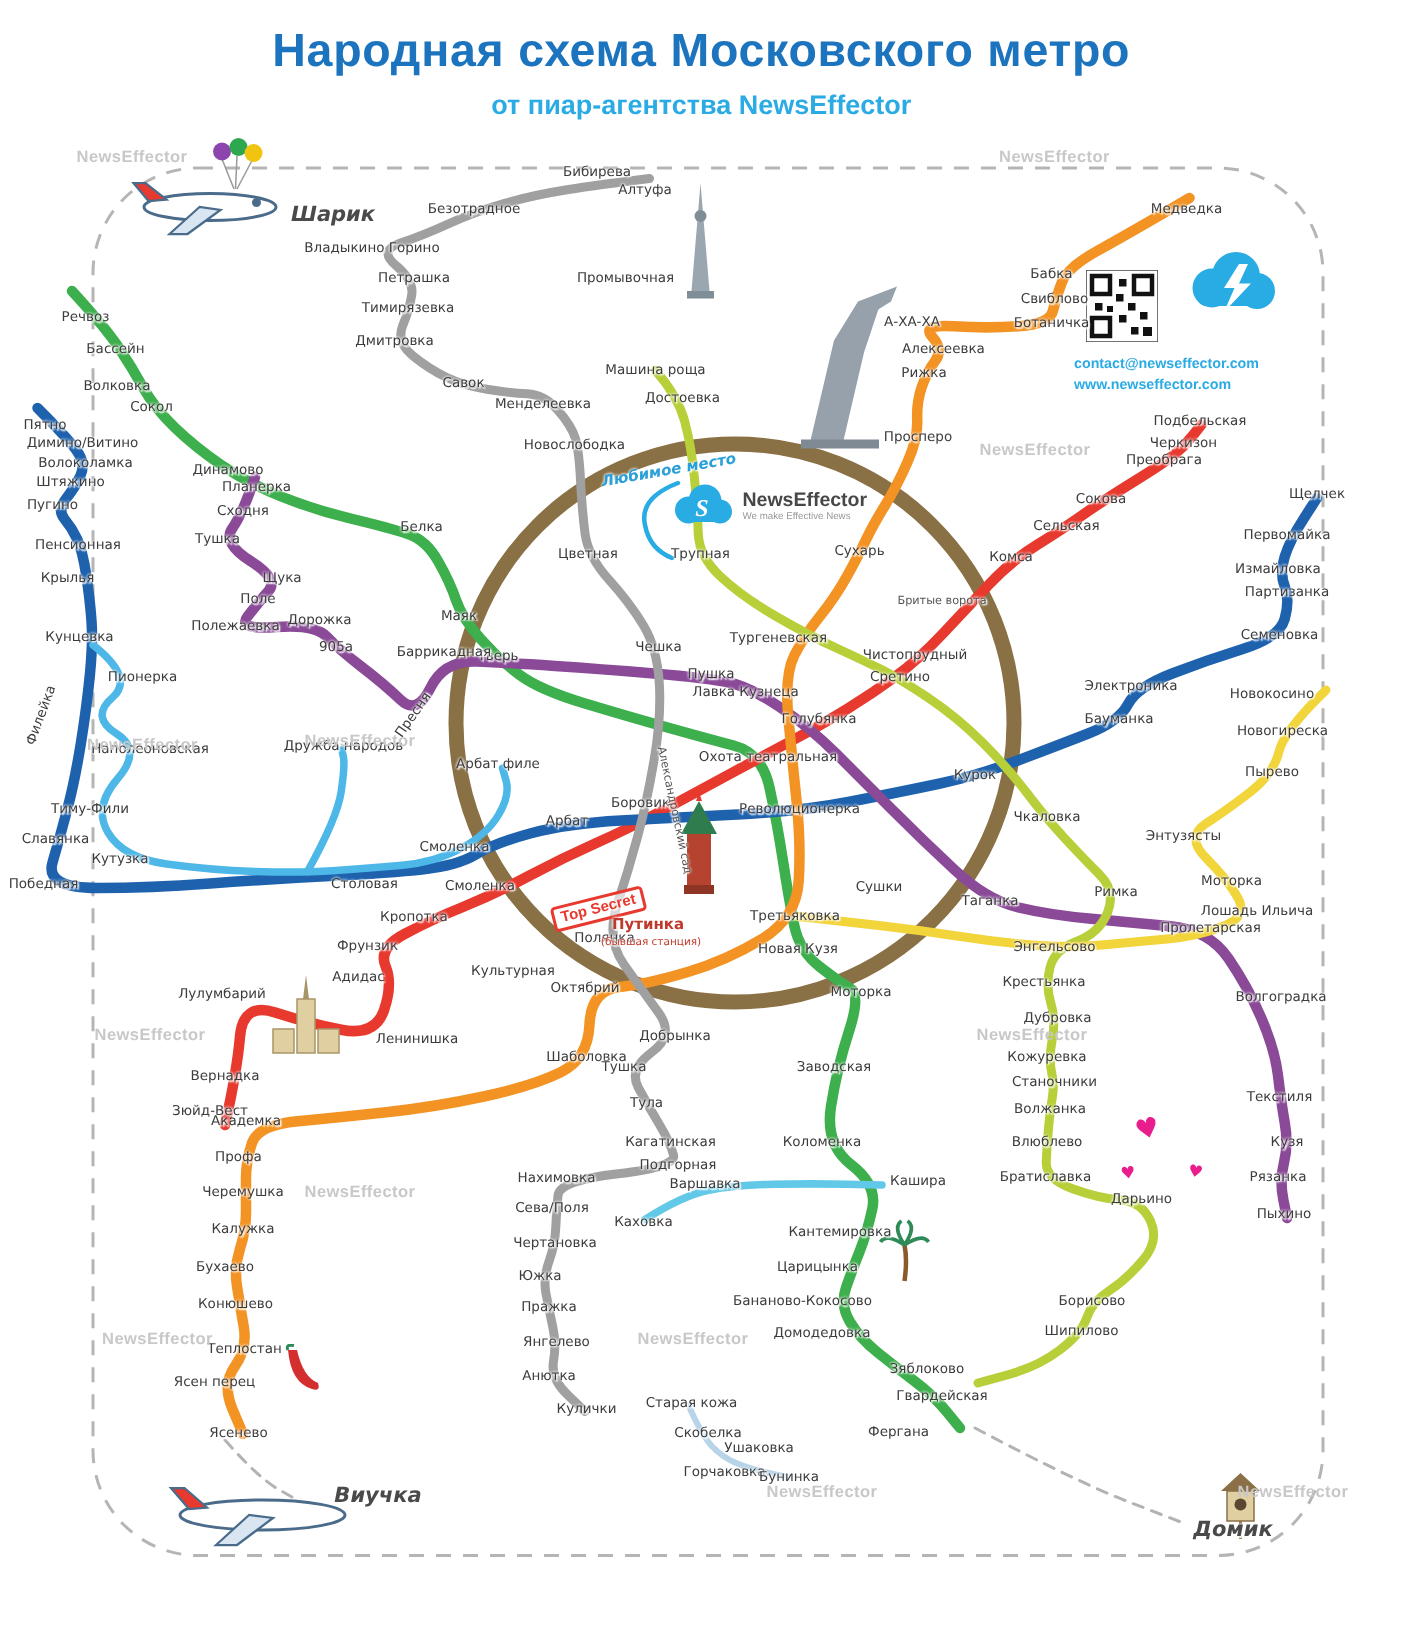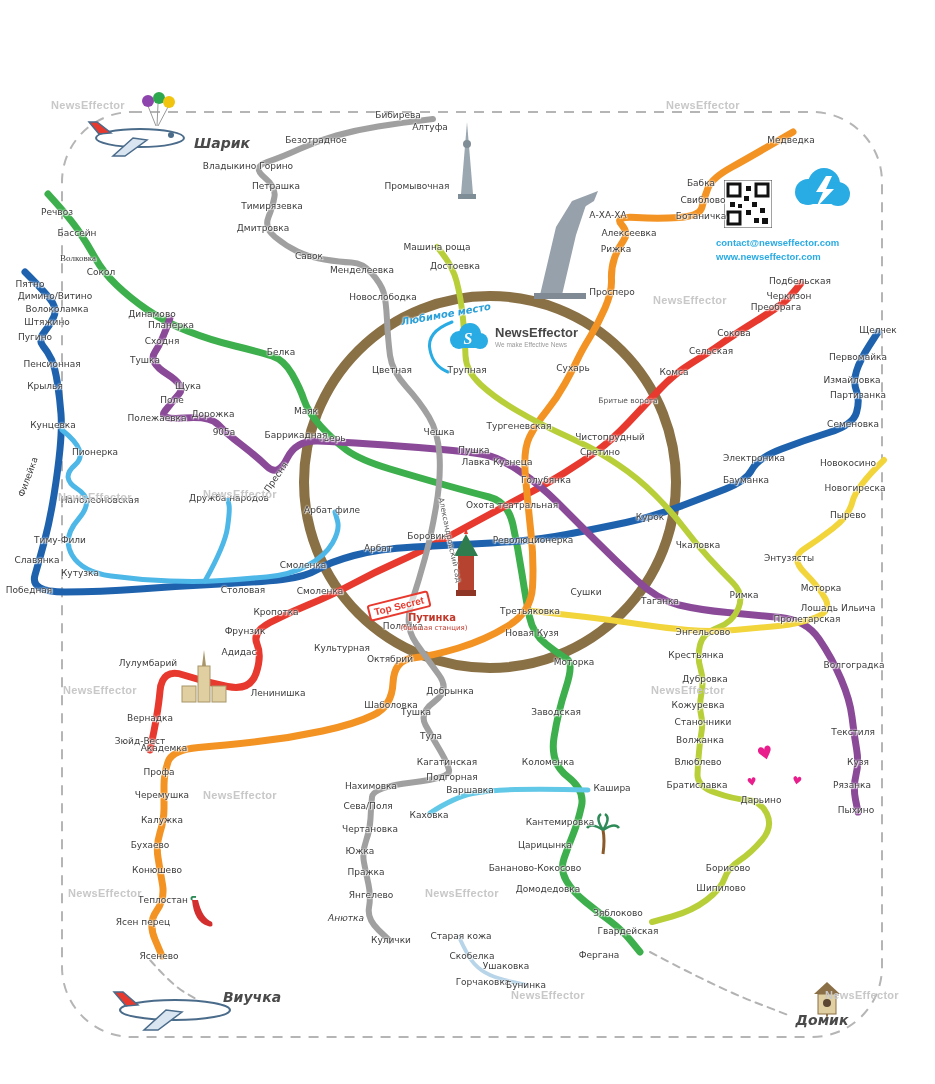--- a/index.html
+++ b/index.html
@@ -35,20 +35,22 @@
   .contact{position:absolute;left:716px;top:236px;z-index:4;
            font-family:"Liberation Sans",sans-serif;font-weight:bold;font-size:9.5px;
            color:#2aabe4;line-height:1.5;}
   .contact span{display:block;}
 </style>
 </head>
 <body>
 
 <div class="canvas">
 
+  <h1 class="title">Народная схема Московского метро</h1>
+  <h2 class="subtitle">от пиар-агентства NewsEffector</h2>
 
   <svg id="lines-svg" width="935" height="1084" viewBox="0 0 935 1084">
     <rect x="62" y="112" width="820" height="925" rx="70" fill="none" stroke="#b5b5b5" stroke-width="2" stroke-dasharray="10 8"></rect>
   <circle cx="490" cy="482" r="186" fill="none" stroke="#8a7045" stroke-width="10" stroke-linecap="round" stroke-linejoin="round"></circle>
       <path d="M48,194 Q70,218 79,231.5 Q88,245 95.5,258.5 Q103,272 116.5,285 Q130,298 147.5,310 Q165,322 187.5,331 Q210,340 235,346 Q260,352 272,356 Q284,360 292,374 Q300,388 304,400 Q308,412 320.5,426 Q333,440 346.5,450 Q360,460 390,469 Q420,478 445,485 Q470,492 489,497 Q508,502 513,525 Q518,548 522,574 Q526,600 529.5,617 Q533,634 546.5,644.5 Q560,655 567,659 Q574,663 566,687.5 Q558,712 554,737.5 Q550,763 567.5,776.5 Q585,790 581.5,806 Q578,822 573,834.5 Q568,847 564,858.5 Q560,870 566.5,881 Q573,892 585.5,902 Q598,912 610,921 Q622,930 631,941 L640,952" fill="none" stroke="#3daf4c" stroke-width="7" stroke-linecap="round" stroke-linejoin="round"></path>
       <path d="M150,750 Q158,714 160,691 Q162,668 183.5,675 Q205,682 227.5,686.5 Q250,691 256,673.5 Q262,656 257,644 Q252,632 270,622.5 Q288,613 309,604.5 Q330,596 352.5,584 Q375,572 397.5,562 Q420,552 445,538.5 Q470,525 487.5,515.5 Q505,506 526.5,494.5 Q548,483 565,472.5 Q582,462 597,451 Q612,440 628.5,422.5 Q645,405 659.5,389.5 Q674,374 691,363.5 Q708,353 721.5,343.5 Q735,334 756,321 Q777,308 783.5,302.5 Q790,297 795.5,290 L801,283" fill="none" stroke="#e8392e" stroke-width="7" stroke-linecap="round" stroke-linejoin="round"></path>
       <path d="M25,272 Q48,295 52.5,302.5 Q57,310 53.5,317.5 Q50,325 44,332.5 Q38,340 43,346 Q48,352 51.5,359.5 Q55,367 57.5,383.5 Q60,400 61,414 Q62,428 60,449 Q58,470 54,495 Q50,520 45,539 Q40,558 35,575 Q30,592 65,592 Q100,592 140,589 Q180,586 220,584 Q260,582 282.5,579.5 Q305,577 317.5,569.5 Q330,562 354,555.5 Q378,549 414,547 Q450,545 491.5,543 Q533,541 566.5,534.5 Q600,528 626,522.5 Q652,517 678.5,507 Q705,497 725.5,489 Q746,481 752,469.5 Q758,458 781.5,449 Q805,440 829,432.5 Q853,425 856.5,412.5 Q860,400 856.5,391 Q853,382 856.5,371 Q860,360 869,346 L878,332" fill="none" stroke="#1e62ae" stroke-width="7" stroke-linecap="round" stroke-linejoin="round"></path>
       <path d="M62,430 Q90,452 75,465 Q60,478 77.5,489 Q95,500 78.5,519 Q62,538 72,555 Q82,572 111,576 Q140,580 170,581 Q200,582 221.5,580.5 Q243,579 266.5,577 Q290,575 307.5,565.5 Q325,556 332.5,543 Q340,530 337.5,521 L335,512" fill="none" stroke="#4db7e8" stroke-width="5" stroke-linecap="round" stroke-linejoin="round"></path>
       <path d="M205,581 Q225,545 227.5,527.5 Q230,510 229,505 L228,500" fill="none" stroke="#4db7e8" stroke-width="5" stroke-linecap="round" stroke-linejoin="round"></path>
       <path d="M170,318 Q162,342 155,352 Q148,362 167,374 Q186,386 179,394 Q172,402 165,411 Q158,420 184,418 Q210,416 218,424.5 Q226,433 241,444.5 Q256,456 267,466.5 Q278,477 287,458.5 Q296,440 318,441 Q340,442 370,444 Q400,446 436,449 Q472,452 486,455 Q500,458 520,471.5 Q540,485 557.5,502.5 Q575,520 595,540 Q615,560 636.5,580 Q658,600 679,605 Q700,610 727.5,612.5 Q755,615 780.5,617.5 Q806,620 819,639 Q832,658 841,679 Q850,700 852,717 Q854,734 856.5,748.5 Q859,763 856,775 Q853,787 855.5,799.5 L858,812" fill="none" stroke="#8a4a98" stroke-width="7" stroke-linecap="round" stroke-linejoin="round"></path>
@@ -167,21 +169,21 @@
       <span class="st" style="left: 612px; top: 292px;">Просперо</span>
       <span class="st" style="left: 650px; top: 517px;">Курок</span>
       <span class="st" style="left: 660px; top: 601px;">Таганка</span>
       <span class="st" style="left: 574px; top: 662px;">Моторка</span>
       <span class="st" style="left: 450px; top: 691px;">Добрынка</span>
       <span class="st" style="left: 390px; top: 659px;">Октябрий</span>
       <span class="st" style="left: 342px; top: 648px;">Культурная</span>
       <span class="st" style="left: 276px; top: 477px; transform: translate(-50%, -50%) rotate(-55deg);">Пресня</span>
       <span class="st" style="left: 57px; top: 212px;">Речвоз</span>
       <span class="st" style="left: 77px; top: 233px;">Бассейн</span>
-      <span class="st" style="left: 78px; top: 258px; font-family: Liberation Serif, serif;">Волковка</span>
+      <span class="st" style="left: 78px; top: 258px;">Волковка</span>
       <span class="st" style="left: 101px; top: 272px;">Сокол</span>
       <span class="st" style="left: 152px; top: 314px;">Динамово</span>
       <span class="st" style="left: 306px; top: 411px;">Маяк</span>
       <span class="st" style="left: 332px; top: 438px;">Тверь</span>
       <span class="st" style="left: 512px; top: 505px;">Охота театральная</span>
       <span class="st" style="left: 586px; top: 592px;">Сушки</span>
       <span class="st" style="left: 532px; top: 633px;">Новая Кузя</span>
       <span class="st" style="left: 556px; top: 712px;">Заводская</span>
       <span class="st" style="left: 548px; top: 762px;">Коломенка</span>
       <span class="st" style="left: 612px; top: 788px;">Кашира</span>
@@ -291,21 +293,21 @@
       <span class="st" style="left: 416px; top: 712px;">Тушка</span>
       <span class="st" style="left: 431px; top: 736px;">Тула</span>
       <span class="st" style="left: 447px; top: 762px;">Кагатинская</span>
       <span class="st" style="left: 452px; top: 777px;">Подгорная</span>
       <span class="st" style="left: 371px; top: 786px;">Нахимовка</span>
       <span class="st" style="left: 368px; top: 806px;">Сева/Поля</span>
       <span class="st" style="left: 370px; top: 829px;">Чертановка</span>
       <span class="st" style="left: 360px; top: 851px;">Южка</span>
       <span class="st" style="left: 366px; top: 872px;">Пражка</span>
       <span class="st" style="left: 371px; top: 895px;">Янгелево</span>
-      <span class="st" style="left: 346px; top: 918px; font-style: italic;">Анютка</span>
+      <span class="st" style="left: 366px; top: 918px;">Анютка</span>
       <span class="st" style="left: 391px; top: 940px;">Кулички</span>
       <span class="st" style="left: 437px; top: 247px;">Машина роща</span>
       <span class="st" style="left: 455px; top: 266px;">Достоевка</span>
       <span class="st" style="left: 467px; top: 370px;">Трупная</span>
       <span class="st" style="left: 600px; top: 452px;">Сретино</span>
       <span class="st" style="left: 698px; top: 545px;">Чкаловка</span>
       <span class="st" style="left: 744px; top: 595px;">Римка</span>
       <span class="st" style="left: 703px; top: 632px;">Энгельсово</span>
       <span class="st" style="left: 696px; top: 655px;">Крестьянка</span>
       <span class="st" style="left: 705px; top: 679px;">Дубровка</span>

